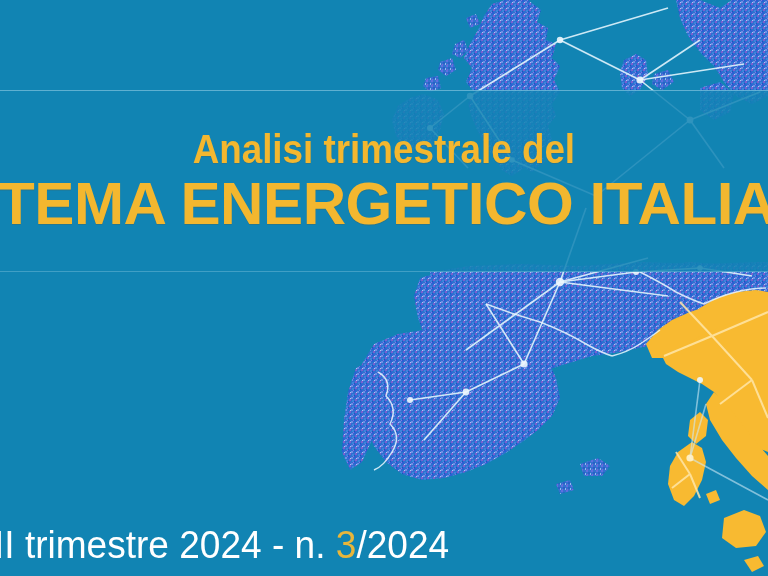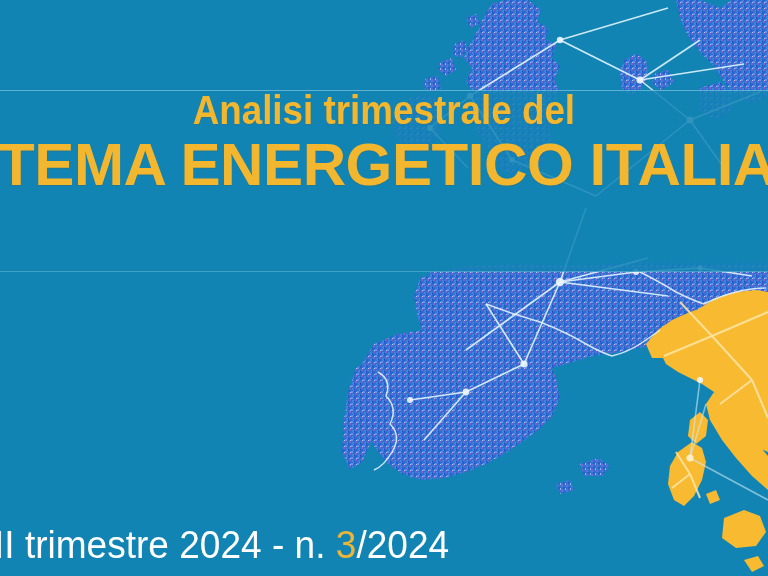--- a/index.html
+++ b/index.html
@@ -51,21 +51,21 @@
 
   #headline-wrap {
     position: absolute;
     left: 0;
     top: 90px;
     width: 768px;
     height: 182px;
     display: flex;
     flex-direction: column;
     align-items: center;
-    justify-content: flex-start;
+    justify-content: center;
     box-sizing: border-box;
   }
 
   .line-small {
     color: #f3b72f;
     font-size: 40px;
     font-weight: 700;
     letter-spacing: 0px;
     line-height: 1;
     white-space: nowrap;

